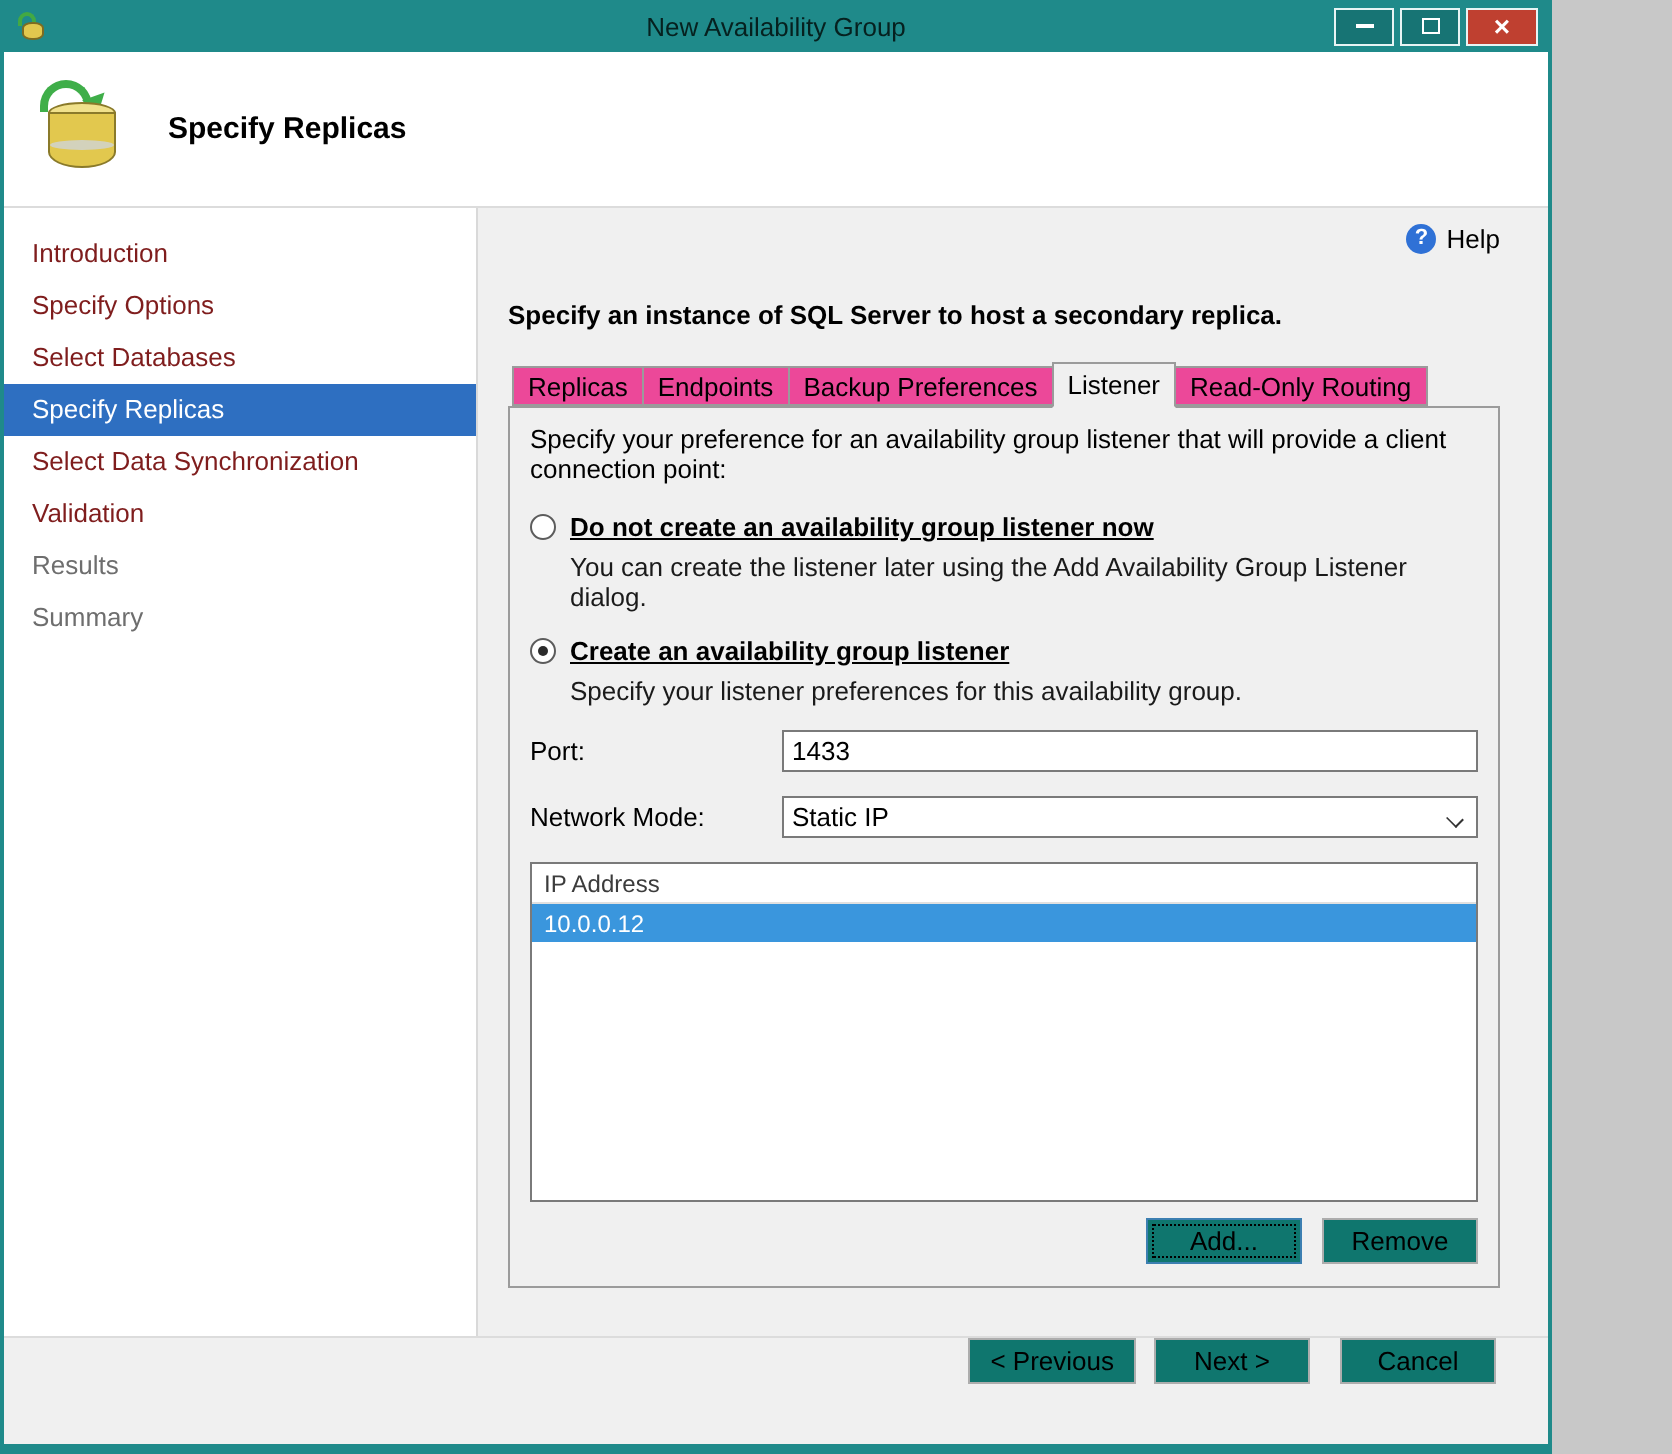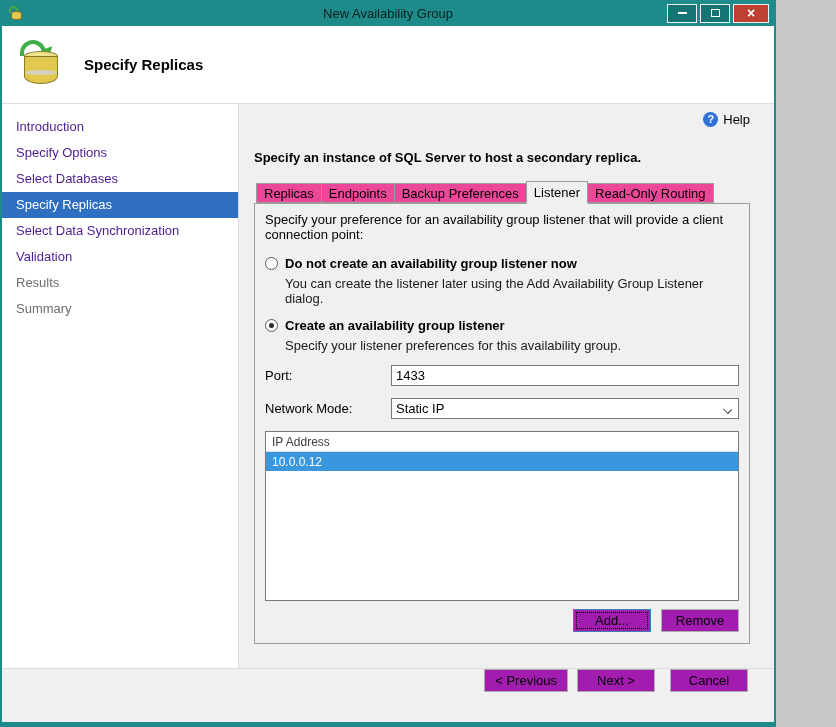--- a/index.html
+++ b/index.html
@@ -58,21 +58,21 @@
   .body-row{ flex:1 1 auto; display:flex; min-height:0; }
 
   .sidebar{
     width:237px; flex:0 0 237px; background:#ffffff;
     border-right:1px solid #d9d9d9; padding-top:10px;
   }
   .nav-item{
     height:26px; line-height:26px; padding-left:14px;
     font-size:13px; cursor:pointer; white-space:nowrap;
   }
-  .nav-item.link{ color:#4c1d95; }
+  .nav-item.link{ color:#7f1d1d; }
   .nav-item.selected{ background:#2e6fc1; color:#ffffff; }
   .nav-item.disabled{ color:#6e6e6e; cursor:default; }
 
   .main{ flex:1 1 auto; padding:6px 24px 0 15px; background:#f0f0f0; }
 
   .help-row{
     display:flex; justify-content:flex-end; align-items:center; gap:5px;
     height:18px; margin-bottom:22px; cursor:pointer;
   }
   .help-icon{
@@ -105,21 +105,21 @@
 
   .opt{ display:flex; align-items:center; gap:7px; margin-top:12px; cursor:pointer; }
   .radio{
     width:13px; height:13px; border-radius:50%; background:#fff;
     border:1px solid #5c5c5c; position:relative; flex:0 0 13px;
   }
   .radio.checked::after{
     content:""; position:absolute; left:3px; top:3px; width:5px; height:5px;
     border-radius:50%; background:#2b2b2b;
   }
-  .opt-label{ font-size:13px; font-weight:bold; color:#000; }
+  .opt-label{ font-size:13px; font-weight:bold; color:#000;text-decoration:underline; }
   .opt-desc{ font-size:13px; color:#1a1a1a; margin:5px 0 12px 20px; }
 
   .field-row{ display:flex; align-items:center; margin:12px 0; }
   .field-label{ width:126px; flex:0 0 126px; font-size:13px; color:#000; }
   .textbox{
     flex:1; height:21px; border:1px solid #7a7a7a; background:#fff;
     font-family:"Liberation Sans", sans-serif; font-size:13px; color:#000;
     padding:0 4px; outline:none;
   }
   .combo{
@@ -141,21 +141,21 @@
     height:20px; display:flex; align-items:center; padding-left:6px;
     font-size:12px; color:#3c3c3c; border-bottom:1px solid #e0e0e0; background:#fff;
   }
   .iplist-row{
     height:19px; display:flex; align-items:center; padding-left:6px;
     font-size:12px; cursor:pointer;
   }
   .iplist-row.selected{ background:#3a96dd; color:#fff; }
 
   .btn{
-    min-width:78px; height:23px; background:#a21caf; border:1px solid #adadad;
+    min-width:78px; height:23px; background:#0f766e; border:1px solid #adadad;
     font-family:"Liberation Sans", sans-serif; font-size:13px; color:#000;
     cursor:pointer; padding:0 10px;
   }
   .btn.focused{
     border-color:#3c7fb1;
     outline:1px dotted #000; outline-offset:-4px;
   }
   .list-btn-row{ display:flex; justify-content:flex-end; gap:10px; margin-top:8px; }
 
   

